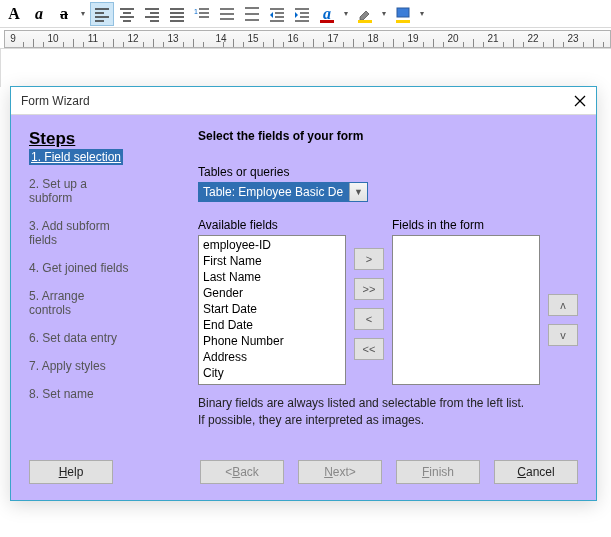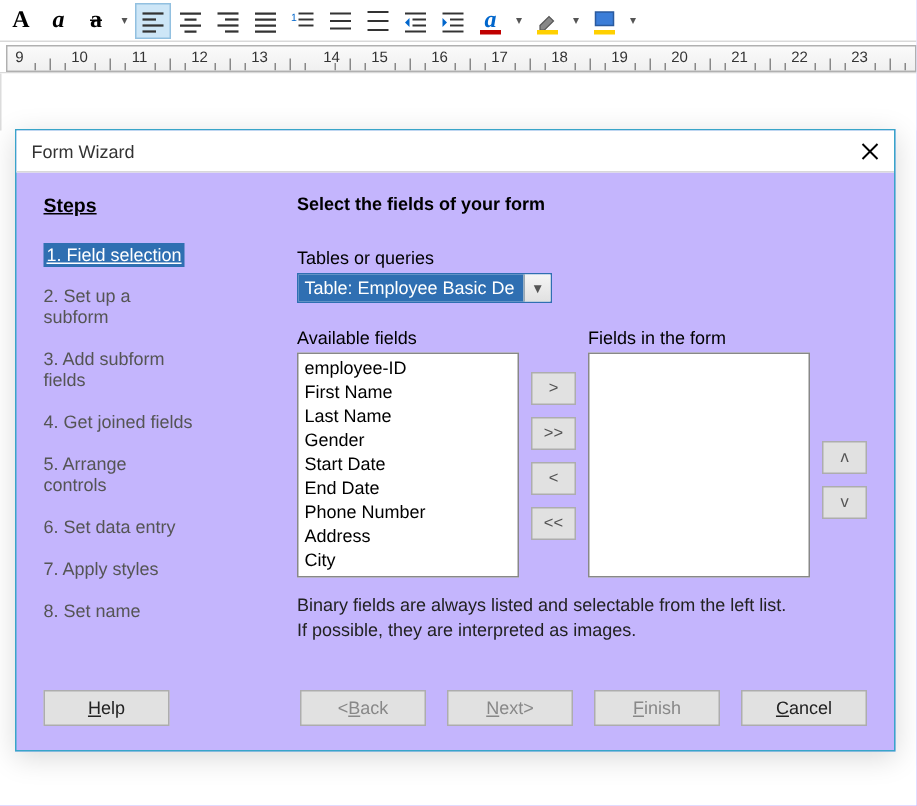--- a/index.html
+++ b/index.html
@@ -80,22 +80,21 @@
   .body {
     flex:1;
     display:flex;
     padding: 14px 18px 10px 18px;
     gap: 24px;
   }
   .steps-pane { width: 148px; }
   .steps-heading {
     font-weight: bold;
     text-decoration: underline;
-    margin-bottom: 18px;
-    font-size: 13px;
+    font-size: 17px;
   }
   .step-item {
     font-size: 12px;
     color: #555;
     padding: 2px 0;
     margin-bottom: 10px;
   }
   .step-item.active {
     background:#2f6fb2;
     color:#fff;

